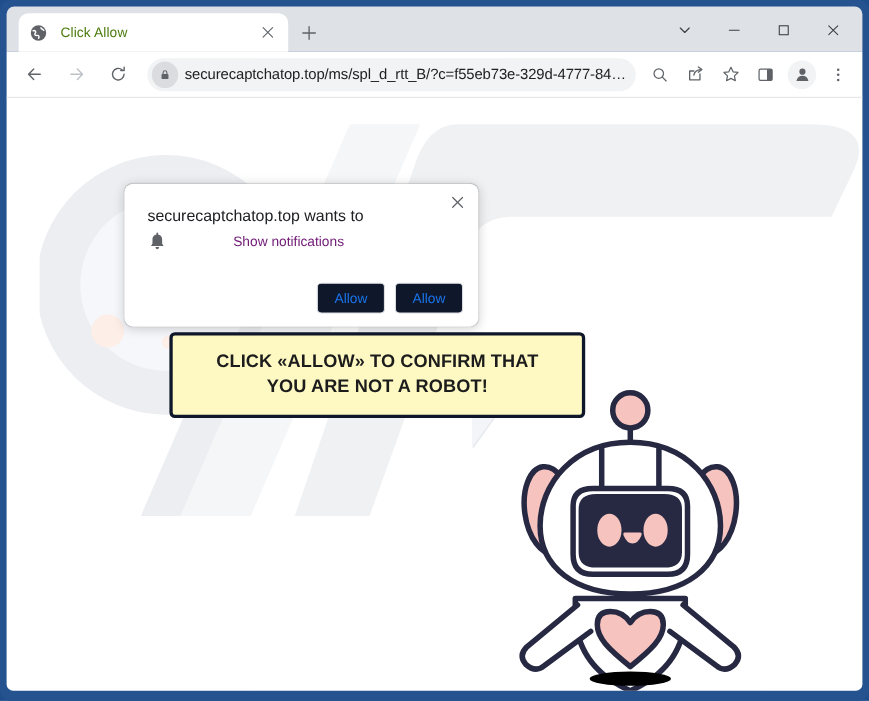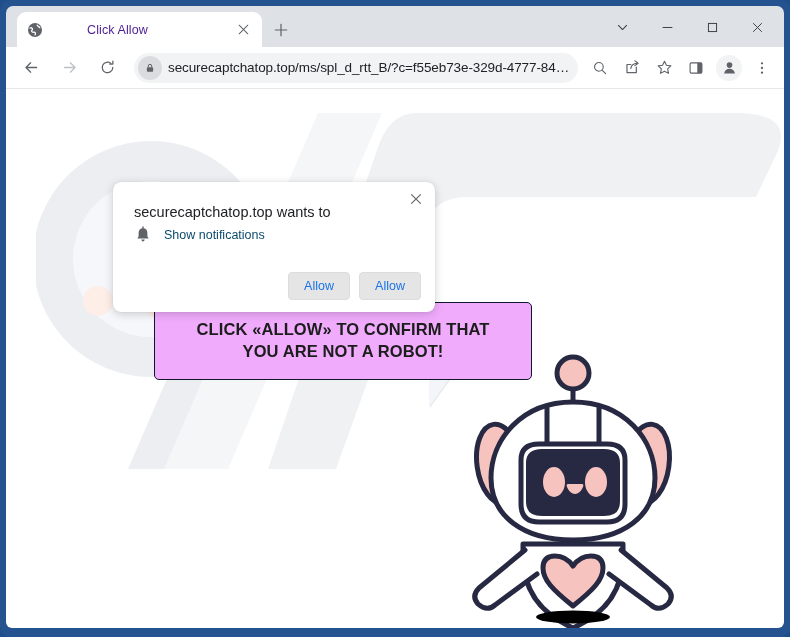--- a/index.html
+++ b/index.html
@@ -42,26 +42,25 @@
     padding: 0 10px;
   }
   #tab-favicon {
     width: 16px; height: 16px;
     flex: 0 0 16px;
     margin-right: 12px;
   }
   #tab-title {
     flex: 1 1 auto;
     font-size: 12.5px;
-    color: #4c1d95;
+    color: #4d7c0f;
     white-space: nowrap;
     overflow: hidden;
     text-overflow: ellipsis;
     letter-spacing: .1px;
-    margin-left: 32px;
   }
   #tab-close {
     width: 18px; height: 18px;
     flex: 0 0 18px;
     display: flex; align-items: center; justify-content: center;
     border-radius: 50%;
     color: #5f6368;
   }
   #new-tab-button {
     position: absolute;
@@ -175,21 +174,21 @@
     font-style: italic;
     color: #fdefe9;
     letter-spacing: -6px;
     white-space: nowrap;
     user-select: none;
   }
 
   
   #permission-dialog {
     position: absolute;
-    left: 107px; top: 93px;
+    left: 107px; top: 78px;
     width: 322px; height: 130px;
     background: #ffffff;
     border-radius: 8px;
     box-shadow: 0 2px 10px rgba(0,0,0,.18), 0 0 1px rgba(0,0,0,.2);
     z-index: 40;
   }
   #permission-close {
     position: absolute;
     right: 8px; top: 6px;
     width: 22px; height: 22px;
@@ -204,48 +203,48 @@
     color: #202124;
     white-space: nowrap;
   }
   #permission-row {
     position: absolute;
     left: 21px; top: 44px;
     display: flex;
     align-items: center;
   }
   #bell-icon { width: 18px; height: 18px; margin-right: 12px; flex: 0 0 18px; }
-  #permission-item-label { font-size: 12.5px; color: #0c4a6e; }
+  #permission-item-label { font-size: 12.5px; color: #701a75; margin-left: 48px; }
   #permission-actions {
     position: absolute;
     right: 14px; bottom: 12px;
     display: flex;
     gap: 9px;
   }
   .perm-btn {
     min-width: 62px;
     height: 28px;
     padding: 0 14px;
-    background: #e5e5e5;
+    background: #0f172a;
     border: 1px solid #dadce0;
     border-radius: 4px;
     font-family: "Liberation Sans", sans-serif;
     font-size: 12.5px;
     color: #1a73e8;
     display: flex; align-items: center; justify-content: center;
     cursor: pointer;
   }
 
   
   #speech-bubble {
     position: absolute;
     left: 148px; top: 213px;
     width: 378px; height: 78px;
-    background: #f0abfc;
-    border: 1px solid #0f172a;
+    background: #fef9c3;
+    border: 3px solid #0f172a;
     border-radius: 5px;
     display: flex;
     align-items: center;
     justify-content: center;
     z-index: 20;
   }
   #speech-bubble-text {
     font-size: 16.5px;
     font-weight: 700;
     color: #1c1c1c;

